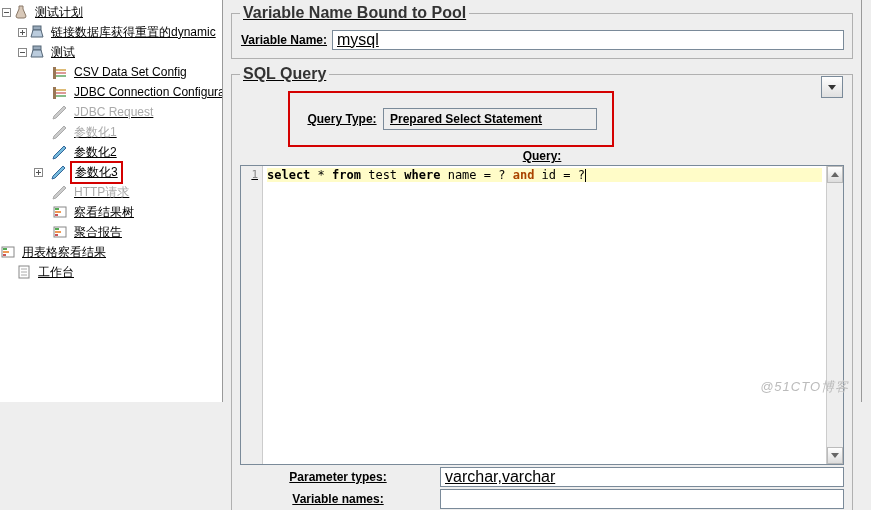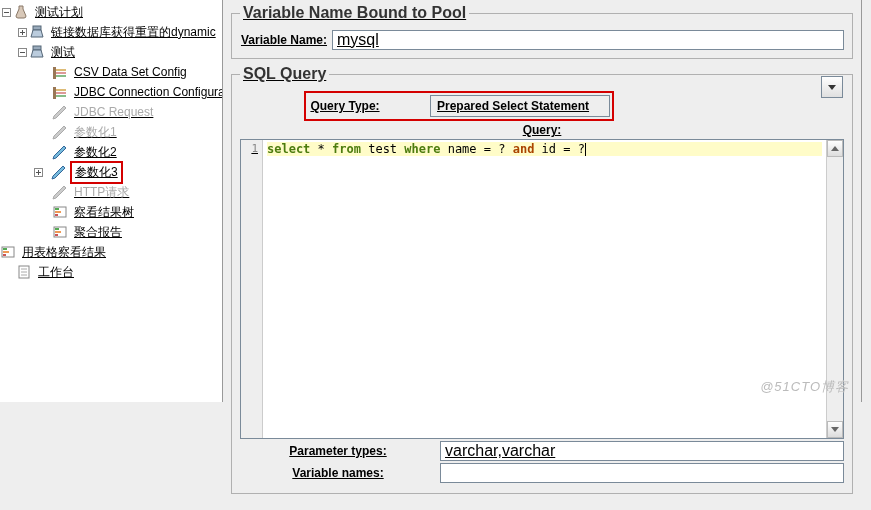--- a/index.html
+++ b/index.html
@@ -32,21 +32,21 @@
 .dropdown { display: flex; flex: 1; }
 .dropdown .dval { flex: 1; border: 1px solid #7a8a99; background: #eeeeee; height: 22px; line-height: 20px; padding: 0 6px; font-weight: bold;}
 .dropdown .dbtn { width: 22px; height: 22px; border: 1px solid #7a8a99; background: linear-gradient(#fefefe,#e0e0e0); display:flex; align-items:center; justify-content:center; margin-left:-1px;}
 .dbtn svg { width:8px; height:5px; }
 
 
 .editor-wrap { display:flex; border:1px solid #7a8a99; background:#fff; height:300px; position:relative; }
 .gutter { width:22px; background:#eee; border-right:1px solid #ccc; text-align:right; padding-right:4px; font-size:11px; color:#888; font-family: monospace; padding-top:2px;}
 .editor { flex:1; font-family: monospace; font-size: 12px; padding:2px 4px; position:relative; }
 .editor .line1 { background: #fffcc8; display: inline-block; min-width:100%; }
-.kw-blue { color: #4d7c0f; font-weight: bold; }
+.kw-blue { color: #000000; font-weight: bold; }
 .kw-brown { color: #aa4400; font-weight: bold; }
 .cursor { display:inline-block; width:1px; height:13px; background:#000; vertical-align:middle;}
 .editor-sb { width:17px; background:#eee; border-left:1px solid #ccc; display:flex; flex-direction:column; }
 .sb-btn { height:17px; background:linear-gradient(#fefefe,#ddd); border:1px solid #bbb; display:flex;align-items:center;justify-content:center;}
 .sb-track{flex:1;}
 
 .qlabel-row { text-align:center; font-weight:bold; margin-bottom:2px;}
 .watermark { position:absolute; right:12px; bottom:6px; color:#bbb; font-size:13px; letter-spacing:1px; font-style:italic;}
 </style>
 </head>
@@ -199,21 +199,21 @@
       <legend>Variable Name Bound to Pool</legend>
       <div class="frow">
         <span class="flabel" style="width:92px">Variable Name:</span>
         <input class="finput" style="flex: 1 1 0%;" value="mysql">
       </div>
     </fieldset>
 
     <fieldset style="padding-bottom:8px;">
       <legend>SQL Query</legend>
 
-      <div class="frow redbox" style="padding:2px; margin-left:64px; margin-right:230px;gap:44px;">
+      <div class="frow redbox" style="padding:15px; margin-left:48px; margin-right:230px;">
         <span class="flabel" style="width:78px">Query Type:</span>
         <div class="dropdown" style="flex:1">
           <div class="dval">Prepared Select Statement</div>
         </div>
       </div>
       <div style="position:absolute; right:18px; top:76px;" class="dropdown">
           <div class="dbtn">
             <svg viewBox="0 0 8 5">
               <path d="M0 0h8L4 5z" fill="#333"></path>
             </svg>

